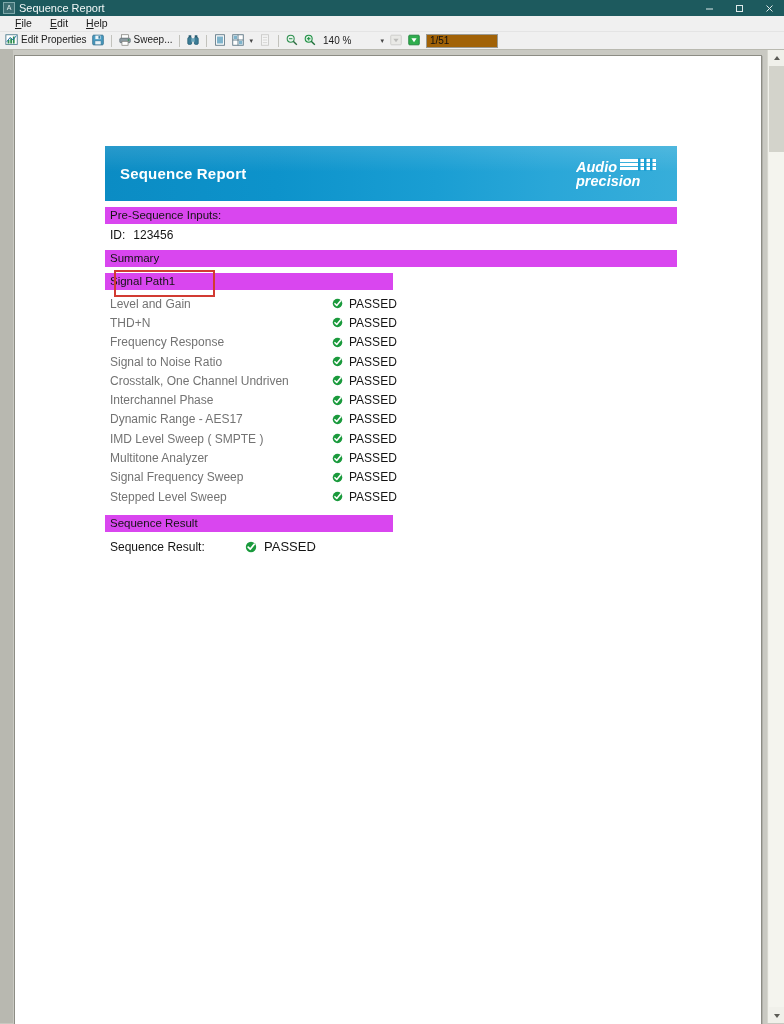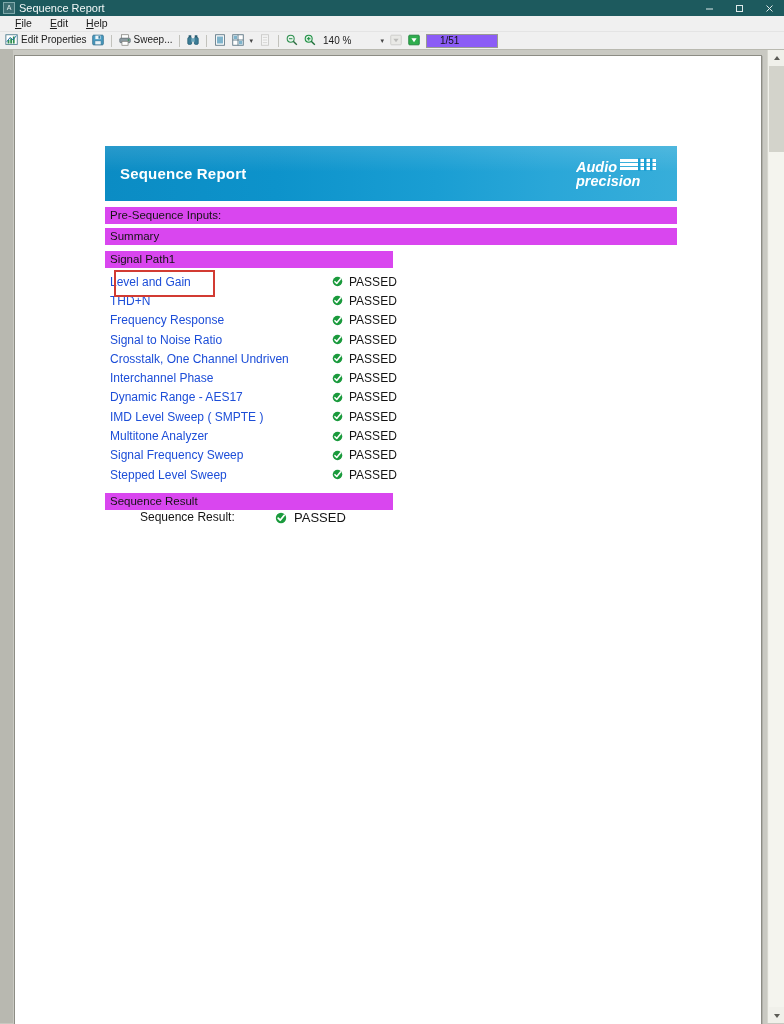--- a/index.html
+++ b/index.html
@@ -127,27 +127,27 @@
   }
   .dropdown-caret {
     font-size: 7px;
     color: #444;
     line-height: 14px;
     padding: 0 3px;
   }
   .page-input {
     width: 72px;
     height: 14px;
-    background: #8b5cf6;
+    background: #a16207;
     border: 1px solid #9a9a93;
     box-sizing: border-box;
     font-size: 10px;
     color: #111;
     line-height: 12px;
-    padding-left: 13px;
+    padding-left: 3px;
     margin-left: 3px;
     font-family: "Liberation Sans", sans-serif;
   }
 
   
   .viewer {
     position: relative;
     height: 973px;
     background: #c9c9c2;
     box-sizing: border-box;
@@ -285,21 +285,21 @@
   }
 
   .test-row {
     height: 19.3px;
     display: flex;
     align-items: center;
     padding-left: 5px;
   }
   .test-name {
     font-size: 12px;
-    color: #1d4ed8;
+    color: #737373;
     width: 222px;
     white-space: nowrap;
   }
   .status-cell {
     display: flex;
     align-items: center;
     white-space: nowrap;
   }
   .status-text {
     font-size: 12px;
@@ -309,23 +309,22 @@
   .check-icon {
     width: 11px;
     height: 11px;
     display: block;
     flex: 0 0 auto;
   }
 
   .result-row {
     height: 22px;
     display: flex;
-    align-items: flex-start;
+    align-items: flex-end;
     padding-left: 5px;
-    margin-left: 30px;
   }
   .result-name {
     font-size: 12px;
     color: #141414;
     width: 135px;
     white-space: nowrap;
   }
   .result-text {
     font-size: 13px;
     color: #141414;
@@ -514,20 +513,25 @@
             </g>
           </svg>
         </div>
 
         <div class="spacer-6"></div>
 
         <div class="band band-full">
           <span class="band-label">Pre-Sequence Inputs:</span>
         </div>
 
+        <div class="kv-row">
+          <span class="kv-text">ID:</span>
+          <span style="width:8px"></span>
+          <span class="kv-text">123456</span>
+        </div>
 
         <div class="spacer-4"></div>
 
         <div class="band band-full">
           <span class="band-label">Summary</span>
         </div>
 
         <div class="spacer-6"></div>
 
         <div class="band band-sub">

